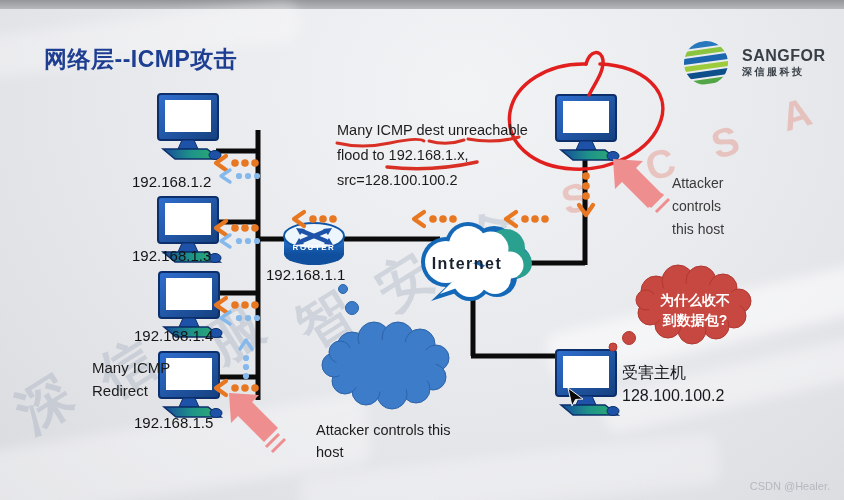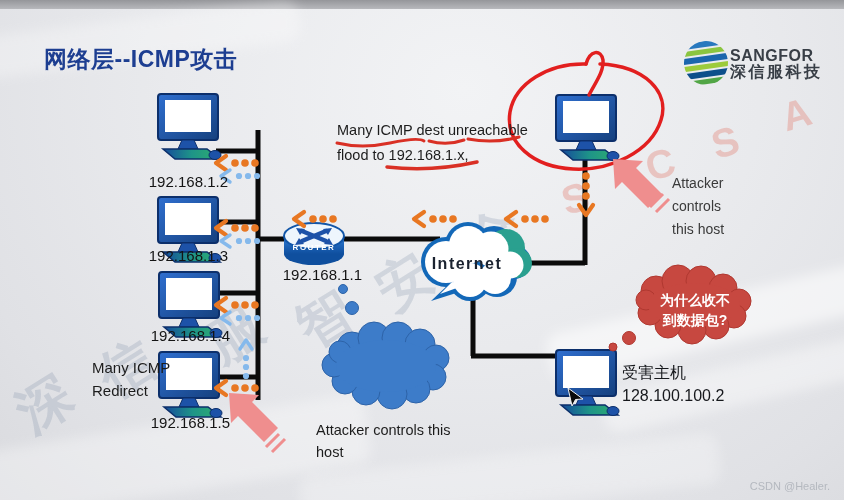--- a/index.html
+++ b/index.html
@@ -18,25 +18,25 @@
   .wmL{position:absolute;font-weight:bold;color:rgba(226,118,104,.34);font-size:40px;transform:rotate(-16deg);user-select:none;}
   .wm1{left:18px;top:368px;} .wm2{left:100px;top:332px;} .wm3{left:208px;top:298px;}
   .wm4{left:298px;top:283px;} .wm5{left:378px;top:246px;} .wm6{left:468px;top:200px;}
   .wmA{left:562px;top:176px;} .wmB{left:646px;top:142px;} .wmC{left:712px;top:120px;} .wmD{left:782px;top:92px;}
 
   svg.diagram{position:absolute;left:0;top:0;}
 
   .page-title{position:absolute;left:44px;top:44px;font-size:23px;font-weight:bold;color:#1d3e91;letter-spacing:.5px;}
 
   .logo{position:absolute;left:682px;top:40px;display:flex;align-items:center;}
-  .logo-text{margin-left:0;color:#383e46;}
+  .logo-text{margin-left:12px;color:#383e46;}
   .logo-name{font-size:16px;font-weight:bold;letter-spacing:.5px;line-height:18px;}
-  .logo-sub{font-size:16px;font-weight:bold;letter-spacing:2.5px;line-height:14px;}
-
-  .lbl{position:absolute;width:96px;text-align:right;font-size:15px;color:#141414;}
+  .logo-sub{font-size:10px;font-weight:bold;letter-spacing:2.5px;line-height:14px;}
+
+  .lbl{position:absolute;width:96px;text-align:left;font-size:15px;color:#141414;}
   .lbl-pc1{left:132px;top:173px;} .lbl-pc2{left:132px;top:247px;}
   .lbl-pc3{left:134px;top:327px;} .lbl-pc4{left:134px;top:414px;}
   .lbl-router{left:266px;top:266px;}
 
   .note{position:absolute;color:#1c1c1c;}
   .note-flood{left:337px;top:118px;font-size:14.5px;line-height:25px;}
   .note-attacker-top{left:672px;top:172px;font-size:14px;line-height:23px;color:#3a3a3a;}
   .note-redirect{left:92px;top:356px;font-size:15px;line-height:23px;}
   .note-attacker-bottom{left:316px;top:419px;font-size:14.5px;line-height:22px;}
 
@@ -273,20 +273,21 @@
   <div class="lbl lbl-router">192.168.1.1</div>
 
   <div class="victim-lbls">
     <div>受害主机</div>
     <div>128.100.100.2</div>
   </div>
 
   <div class="note note-flood">
     <div>Many ICMP dest unreachable</div>
     <div>flood to  192.168.1.x,</div>
+    <div>src=128.100.100.2</div>
   </div>
   <div class="note note-attacker-top">
     <div>Attacker</div>
     <div>controls</div>
     <div>this host</div>
   </div>
   <div class="note note-redirect">
     <div>Many ICMP</div>
     <div>Redirect</div>
   </div>

